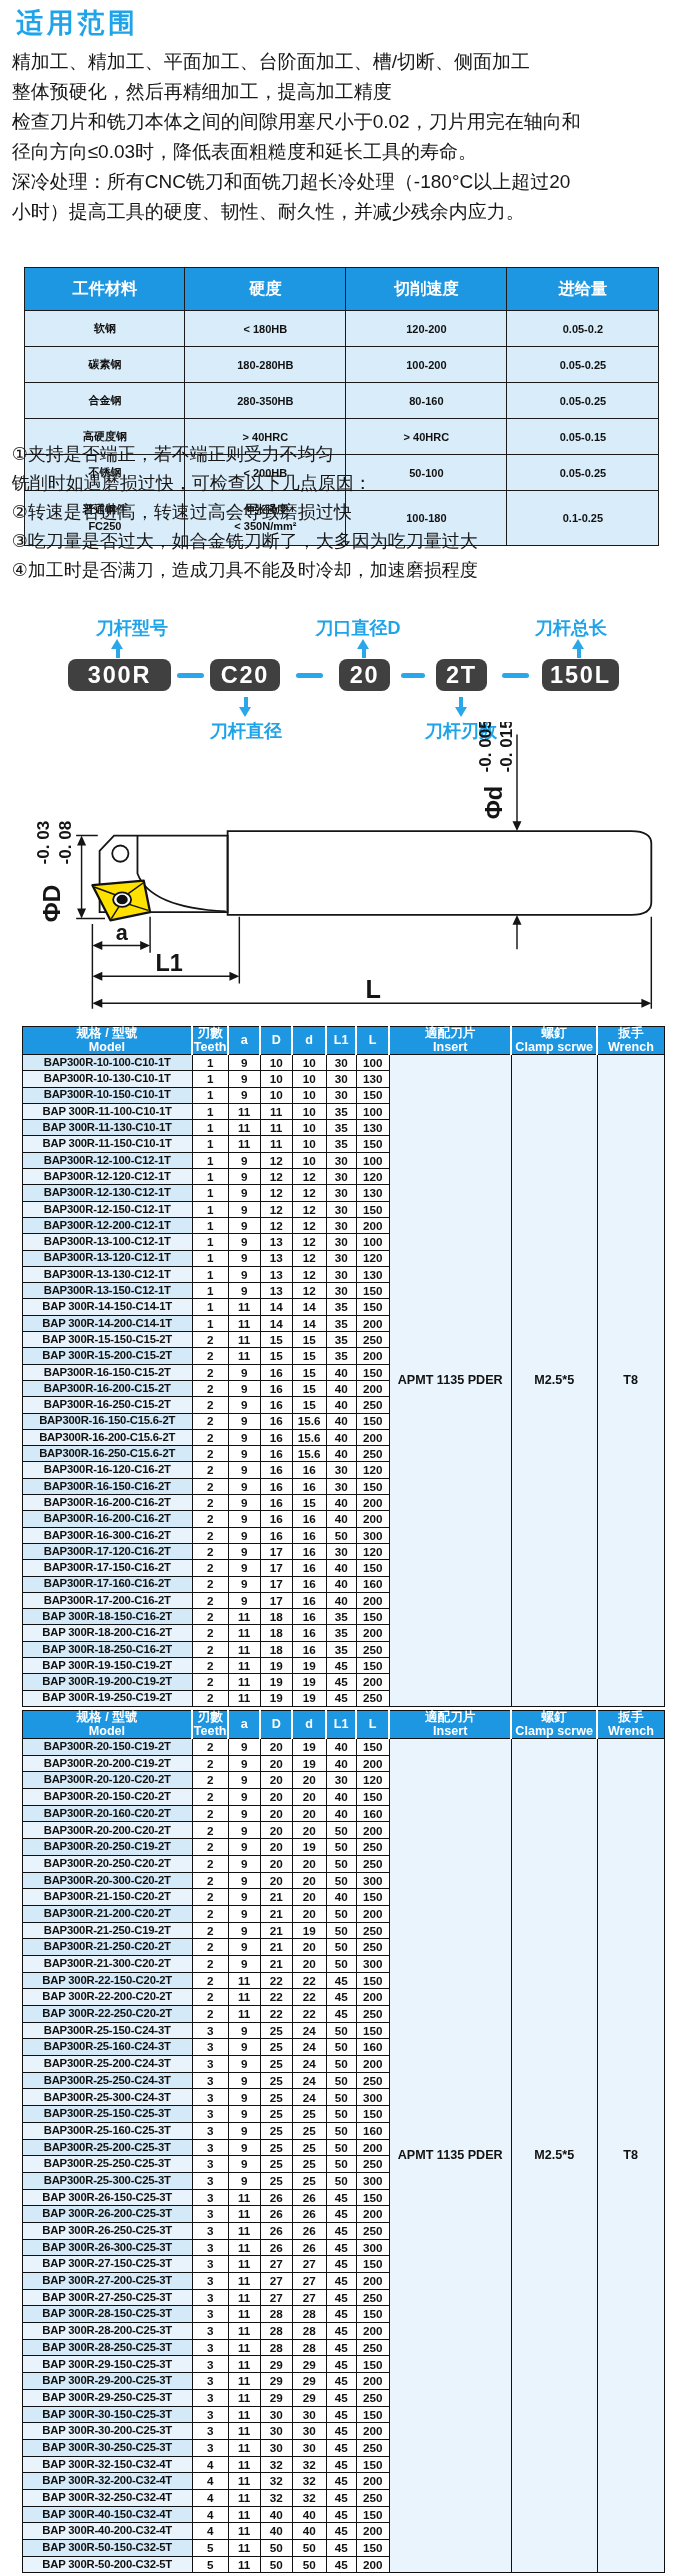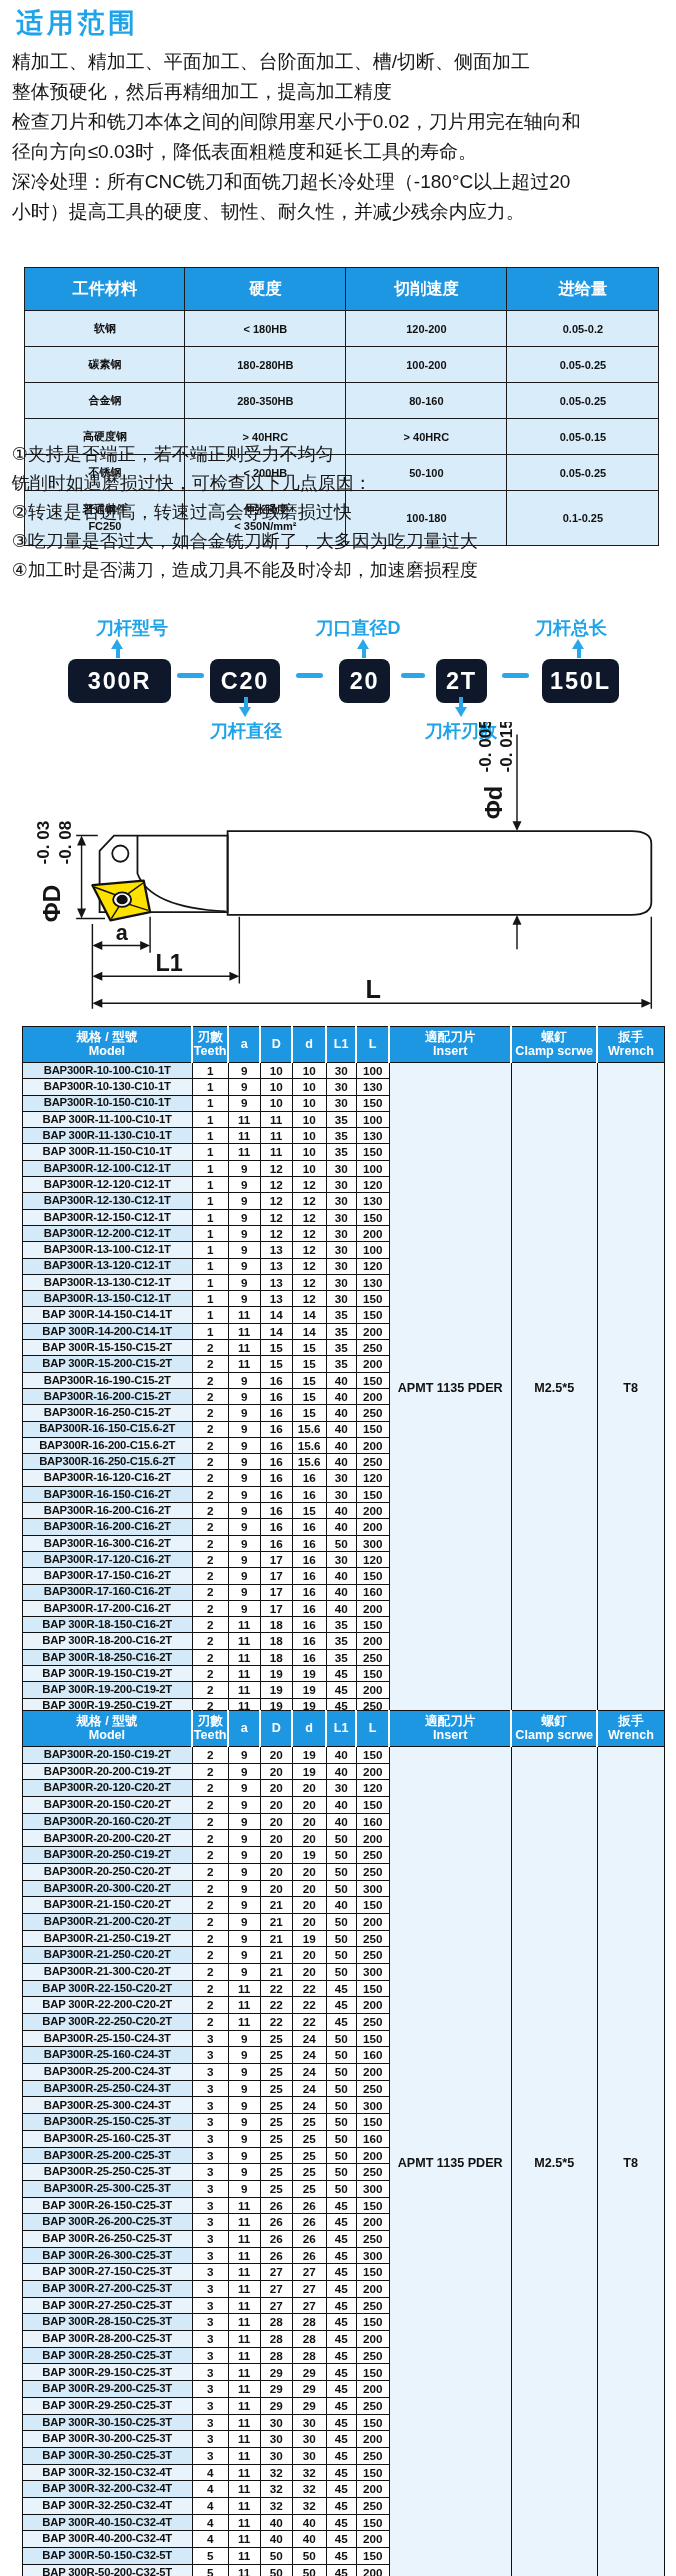--- a/index.html
+++ b/index.html
@@ -14,36 +14,36 @@
   #material-table th,#material-table td{border:1.8px solid #1a1a1a;text-align:center;vertical-align:middle;padding:10px;}
   #material-table th{background:#1E97E3;color:#fff;font-size:16.2px;font-weight:bold;height:21.7px;}
   #material-table td{background:#D9ECF9;color:#111;font-weight:bold;font-size:11px;}
   #material-table tr.mat-row{height:21px;}
   #material-table tr.mat-row:last-child{height:28px;}
   #material-table tr.mat-row:last-child td{line-height:17px;}
 
   
   #model-diagram{position:absolute;left:0;top:612px;width:677px;height:134px;}
   .mlabel{position:absolute;color:#1FA3E9;font-weight:bold;font-size:18px;white-space:nowrap;transform:translateX(-50%);}
-  .mbox{position:absolute;top:47px;height:44px;background:#0f172a;border-radius:8.1px;color:#fff;font-weight:bold;
+  .mbox{position:absolute;top:47px;height:32px;background:#404040;border-radius:8.1px;color:#fff;font-weight:bold;
         font-size:23.5px;display:flex;align-items:center;justify-content:center;letter-spacing:1.8px;}
   .mdash{position:absolute;top:61px;height:5.4px;background:#2AA7E9;border-radius:2.7px;}
   .stem{position:absolute;width:3.6px;background:#2AA7E9;}
   .head-up{position:absolute;width:0;height:0;border-left:6.3px solid transparent;border-right:6.3px solid transparent;
            border-bottom:10px solid #2AA7E9;}
   .head-down{position:absolute;width:0;height:0;border-left:6.3px solid transparent;border-right:6.3px solid transparent;
            border-top:10px solid #2AA7E9;}
 
   #drawing{position:absolute;left:0;top:722px;width:677px;height:302px;}
 
   
   .spec{position:absolute;left:21.7px;border-collapse:collapse;table-layout:fixed;width:641px;}
   .spec th{background:#1E97E3;color:#fff;font-weight:bold;padding:0;border-bottom:0.9px solid #111;}
   .spec th div{line-height:13.5px;font-size:12.6px;}
-  .spec thead tr{height:36px;padding-left:48px;}
+  .spec thead tr{height:28px;padding-left:48px;}
   .spec th + th{border-left:2.7px solid #fff;}
   .spec{border:1.8px solid #111;}
   .spec td{border:0.9px solid #111;text-align:center;vertical-align:middle;padding:0;
            font-weight:bold;color:#111;font-size:11.7px;}
   #spec-0 td{height:15.3px;line-height:13.5px;}
   #spec-1 td{height:15.7px;line-height:13.5px;}
   .spec td.model{font-size:11.3px;letter-spacing:-0.2px;}
   .spec td.num{background:#fff;}
   .spec tbody tr:nth-child(odd) td.model{background:#D5EAF8;}
   .spec tbody tr:nth-child(even) td.model{background:#E8F3FB;}
@@ -486,21 +486,21 @@
         <tr>
           <td class="model">BAP 300R-15-200-C15-2T</td>
           <td class="num">2</td>
           <td class="num">11</td>
           <td class="num">15</td>
           <td class="num">15</td>
           <td class="num">35</td>
           <td class="num">200</td>
         </tr>
         <tr>
-          <td class="model">BAP300R-16-190-C15-2T</td>
+          <td class="model">BAP300R-16-150-C15-2T</td>
           <td class="num">2</td>
           <td class="num">9</td>
           <td class="num">16</td>
           <td class="num">15</td>
           <td class="num">40</td>
           <td class="num">150</td>
         </tr>
         <tr>
           <td class="model">BAP300R-16-200-C15-2T</td>
           <td class="num">2</td>

